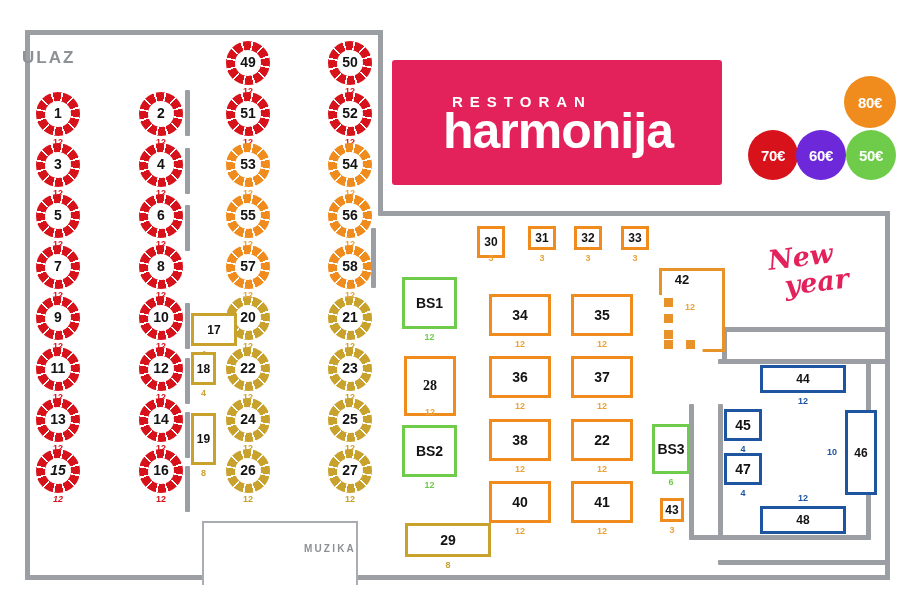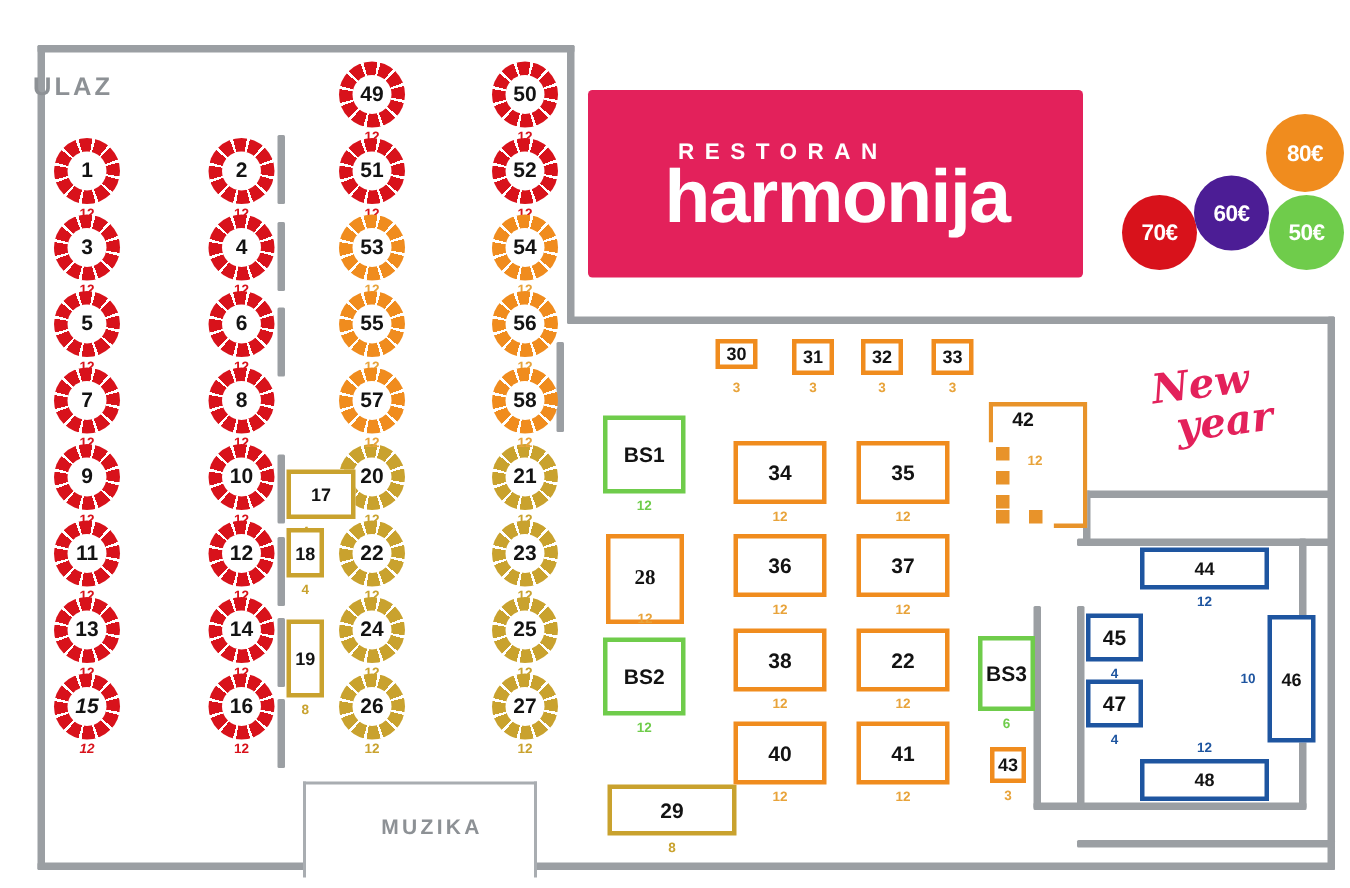--- a/index.html
+++ b/index.html
@@ -39,23 +39,23 @@
     left: 202px; top: 521px;
     width: 156px; height: 64px;
     border: 2px solid #a9adb1;
     border-bottom: none;
     box-sizing: border-box;
     background: #fff;
   }
   .muzika-box span {
     position: absolute;
     left: 16px; right: 0; top: 20px;
-    text-align: center;
+    text-align: right;
     color: #8d9195;
-    font-size: 14px;
+    font-size: 10px;
     font-weight: 700;
     letter-spacing: 2.2px;
   }
 
   
   .rtable {
     position: absolute;
     width: 44px; height: 44px;
   }
   .rtable .disc {
@@ -237,21 +237,21 @@
   </div>
 
   <div id="logo">
     <div class="restoran">RESTORAN</div>
     <div class="harmonija">harmonija</div>
   </div>
 
   <div id="legend">
       <div class="coin" style="left: 96px; top: 0px; width: 52px; height: 52px; background: rgb(240, 140, 30);">80€</div>
       <div class="coin" style="left: 0px; top: 54px; width: 50px; height: 50px; background: rgb(216, 18, 27);">70€</div>
-      <div class="coin" style="left: 48px; top: 41px; width: 50px; height: 50px; background: #4c1d95;">60€</div>
+      <div class="coin" style="left: 48px; top: 54px; width: 50px; height: 50px; background: #6d28d9;">60€</div>
       <div class="coin" style="left: 98px; top: 54px; width: 50px; height: 50px; background: rgb(111, 204, 75);">50€</div>
     </div>
 
   <div id="newyear">
     <div class="ny-text">
       <div>New</div>
       <div class="ny2">year</div>
     </div>
   </div>
 
@@ -478,21 +478,21 @@
       </div>
       <div class="capbelow" style="color: rgb(201, 162, 46); left: 191px; top: 349px; width: 25px;">4</div>
       <div class="rect small" style="left: 191px; top: 352px; width: 25px; height: 33px; border: 3px solid rgb(201, 162, 46);">
         <div class="lbl">18</div>
       </div>
       <div class="capbelow" style="color: rgb(201, 162, 46); left: 191px; top: 388px; width: 25px;">4</div>
       <div class="rect small" style="left: 191px; top: 413px; width: 25px; height: 52px; border: 3px solid rgb(201, 162, 46);">
         <div class="lbl">19</div>
       </div>
       <div class="capbelow" style="color: rgb(201, 162, 46); left: 191px; top: 468px; width: 25px;">8</div>
-      <div class="rect small" style="left: 477px; top: 226px; width: 28px; height: 20px; border: 3px solid rgb(240, 140, 30);">
+      <div class="rect small" style="left: 477px; top: 226px; width: 28px; height: 32px; border: 3px solid rgb(240, 140, 30);">
         <div class="lbl">30</div>
       </div>
       <div class="capbelow" style="color: rgb(232, 163, 58); left: 477px; top: 253px; width: 28px;">3</div>
       <div class="rect small" style="left: 528px; top: 226px; width: 28px; height: 24px; border: 3px solid rgb(240, 140, 30);">
         <div class="lbl">31</div>
       </div>
       <div class="capbelow" style="color: rgb(232, 163, 58); left: 528px; top: 253px; width: 28px;">3</div>
       <div class="rect small" style="left: 574px; top: 226px; width: 28px; height: 24px; border: 3px solid rgb(240, 140, 30);">
         <div class="lbl">32</div>
       </div>

